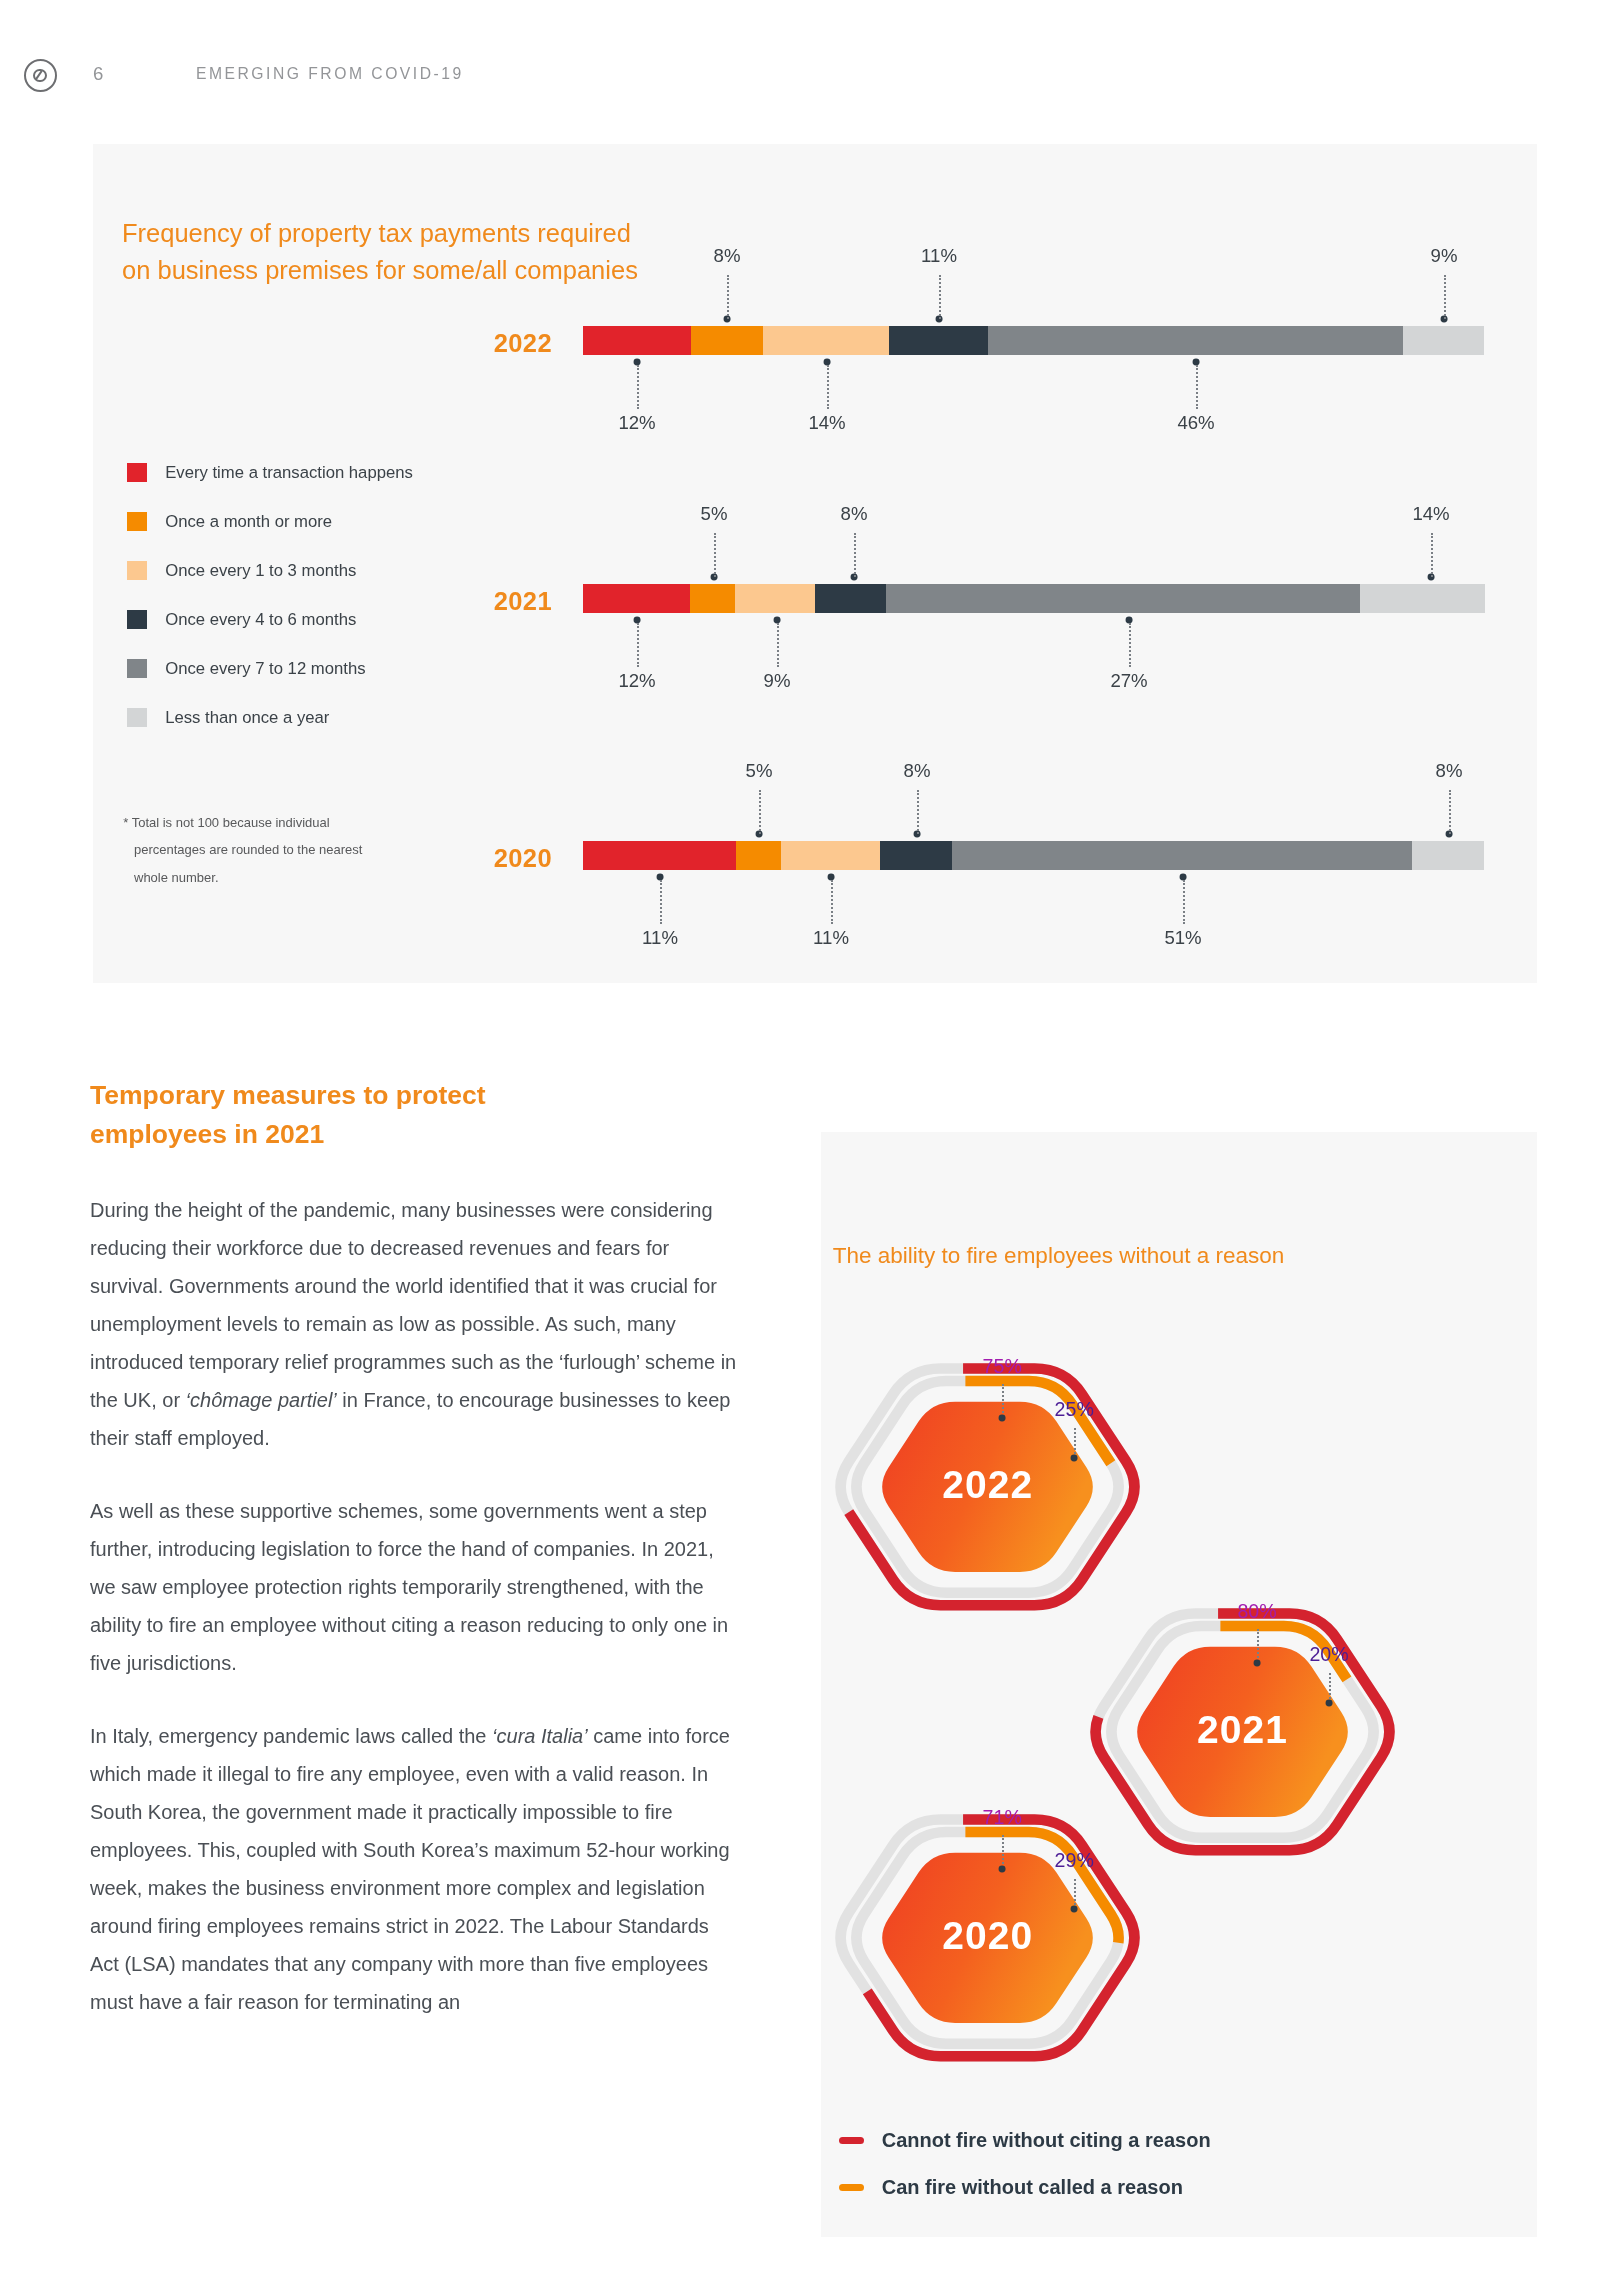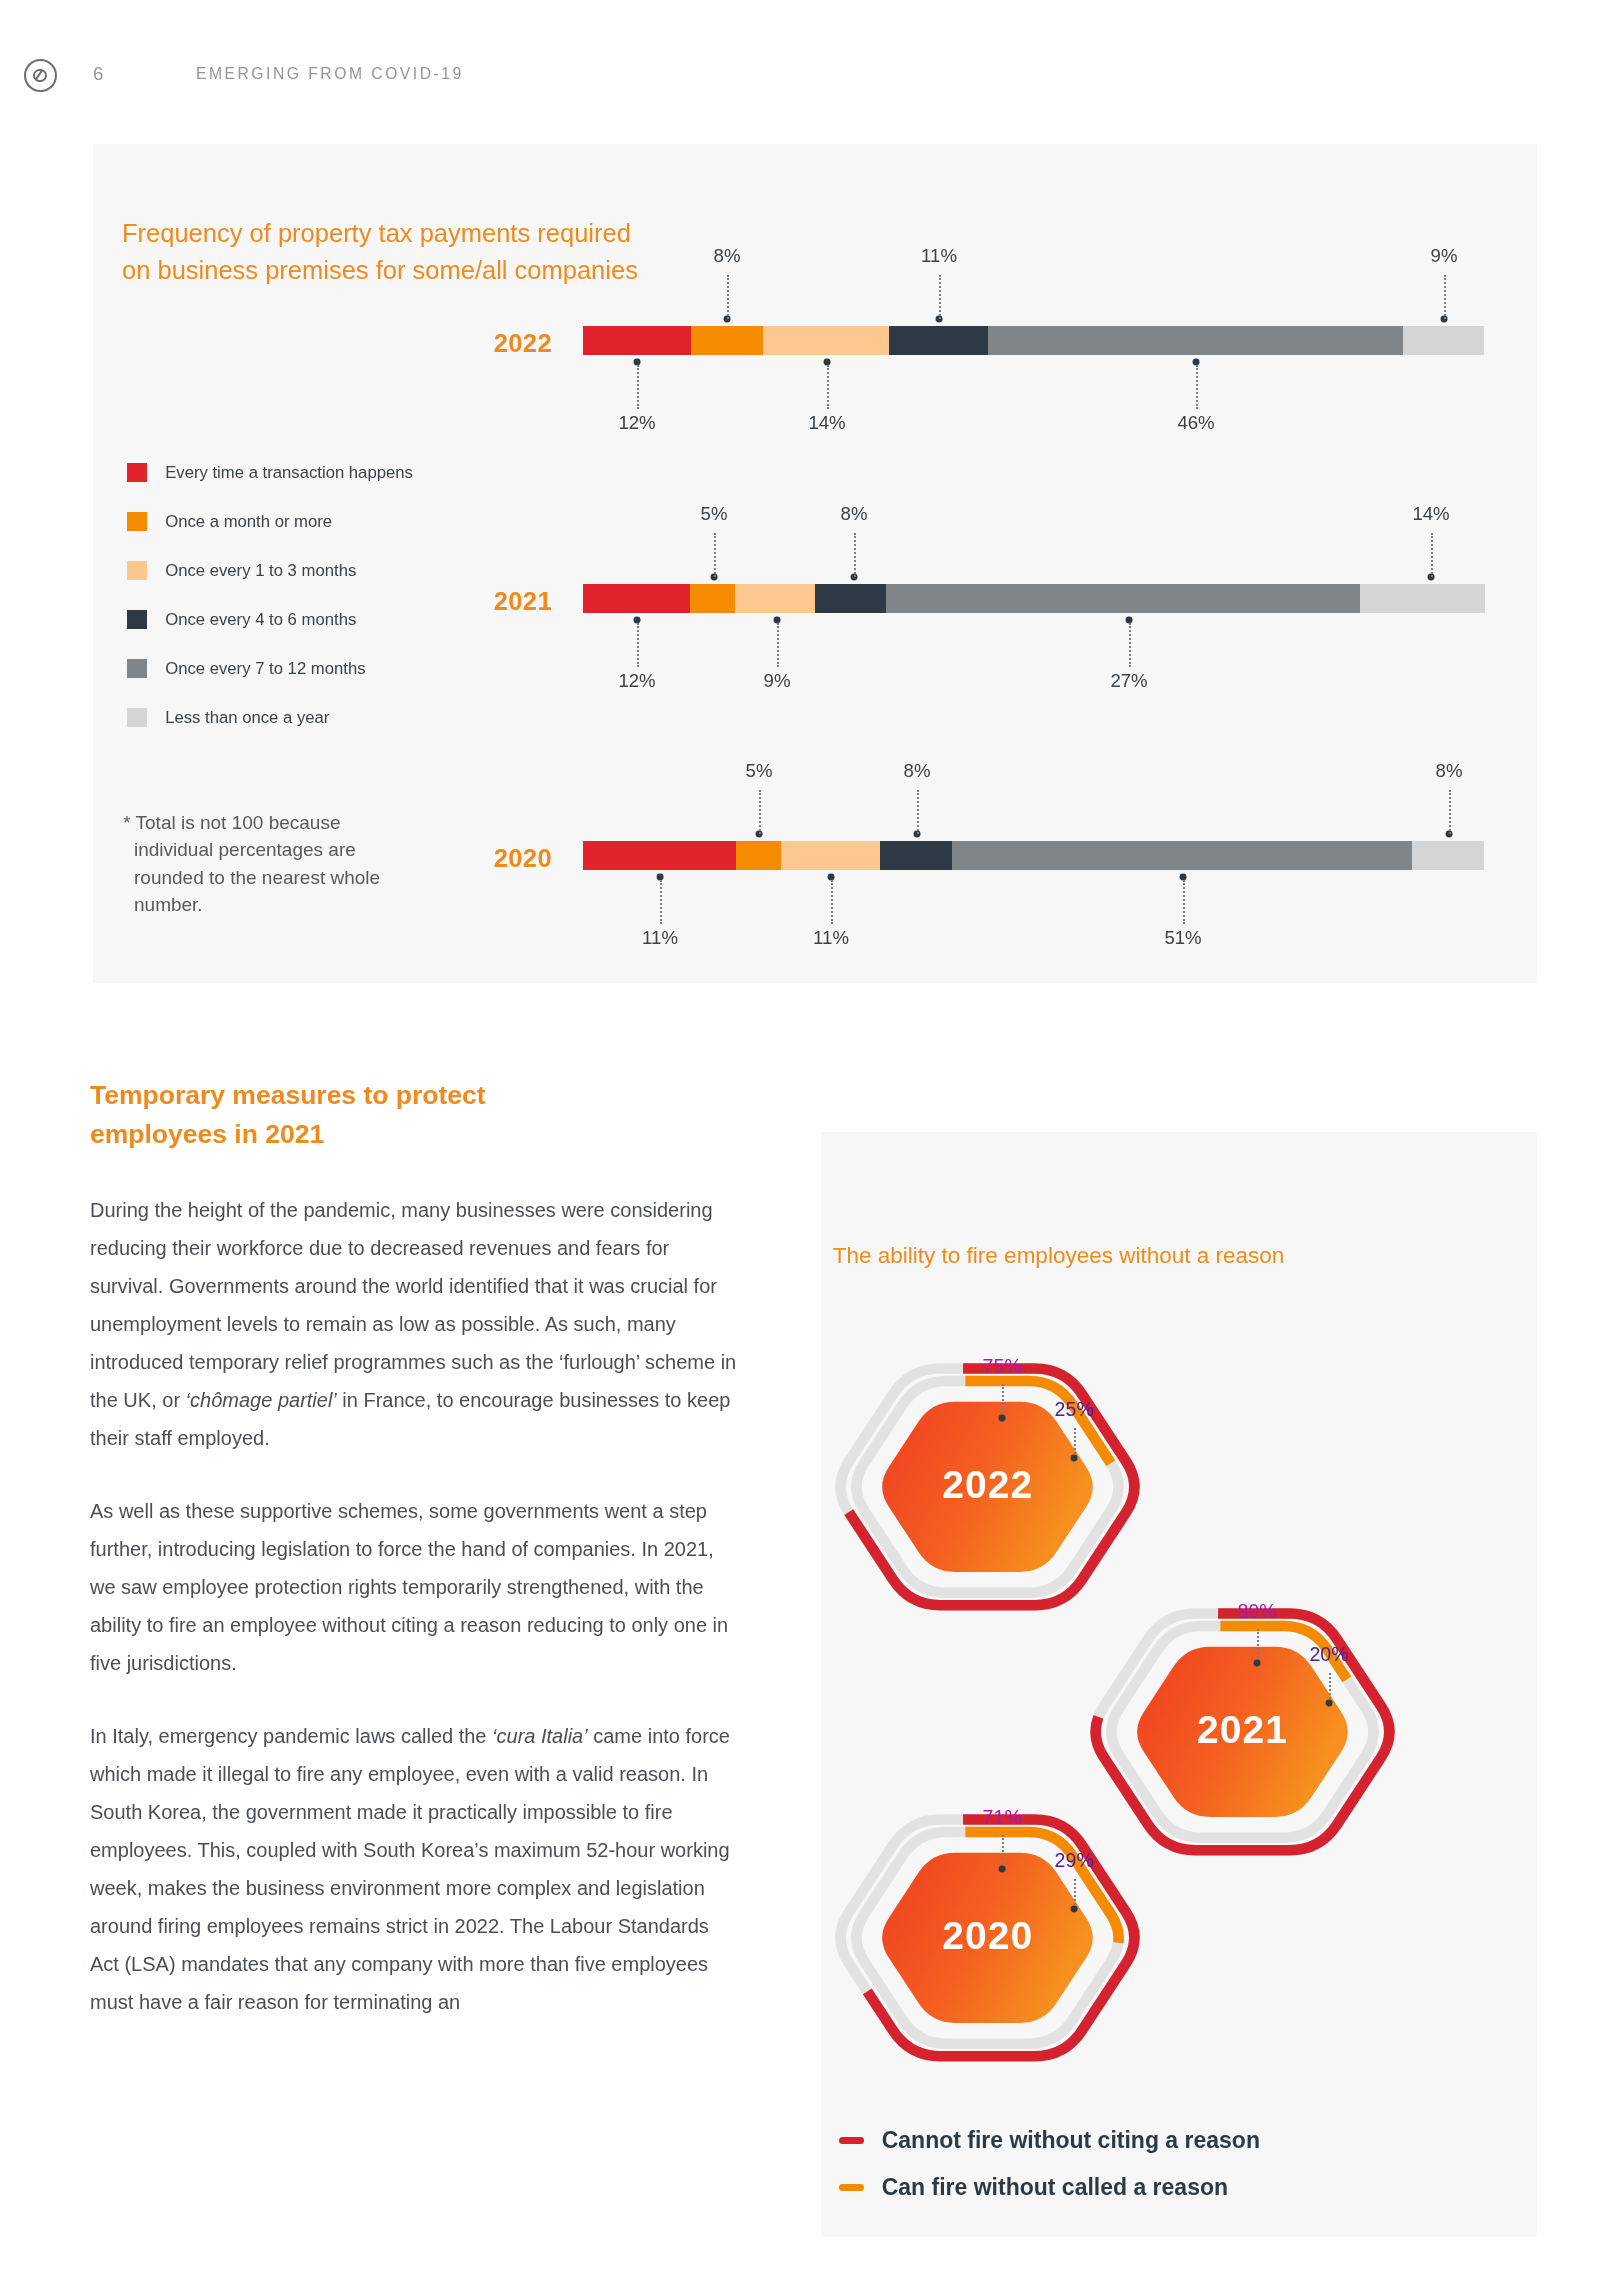--- a/index.html
+++ b/index.html
@@ -52,21 +52,21 @@
     font-size: 25.5px; line-height: 37px; color: #f08a1c; font-weight: 400;
     width: 608px;
   }
   .legend { position: absolute; left: 34px; top: 304px; width: 421px; }
   .legend-row { display: flex; align-items: center; height: 49px; }
   .legend-sw { width: 19.6px; height: 19.6px; flex: 0 0 19.6px; }
   .legend-lb { margin-left: 18.6px; font-size: 16.7px; color: #3b4248; }
 
   .footnote {
     position: absolute; left: 41px; top: 665px;
-    font-size: 19px; line-height: 27.4px; color: #58595b; width: 255px;
+    font-size: 13px; line-height: 27.4px; color: #58595b; width: 255px;
   }
   .footnote .star { margin-left: -10.8px; }
 
   .bar-group { position: absolute; left: 0; width: 1444px; height: 196px; }
   .bar-year {
     position: absolute; right: 985px; top: 77px;
     font-size: 25.5px; font-weight: 700; color: #f08a1c; letter-spacing: 0.4px;
   }
   .bar-track {
     position: absolute; left: 490px; top: 74px;
@@ -105,21 +105,21 @@
     color: #fff; font-size: 39px; font-weight: 700; letter-spacing: 1px;
     pointer-events: none;
   }
   .hex-lbl { position: absolute; font-size: 19.6px; white-space: nowrap; transform: translateX(-50%); }
   .hex-lbl.red { color: #a21caf; }
   .hex-lbl.org { color: #4c1d95; }
 
   .hex-legend { position: absolute; left: 17.6px; top: 985px; }
   .hex-legend-row { display: flex; align-items: center; height: 47px; }
   .hex-legend-sw { width: 25.5px; height: 6.9px; border-radius: 3.9px; flex: 0 0 25.5px; }
-  .hex-legend-lb { margin-left: 17.6px; font-size: 23px; font-weight: 700; color: #2d3a45; }
+  .hex-legend-lb { margin-left: 17.6px; font-size: 20px; font-weight: 700; color: #2d3a45; }
 </style>
 </head>
 <body>
 
 <div class="page">
 
   <div class="pg-header">
     <div class="logo-mark">
       <div class="inner"></div>
     </div>

